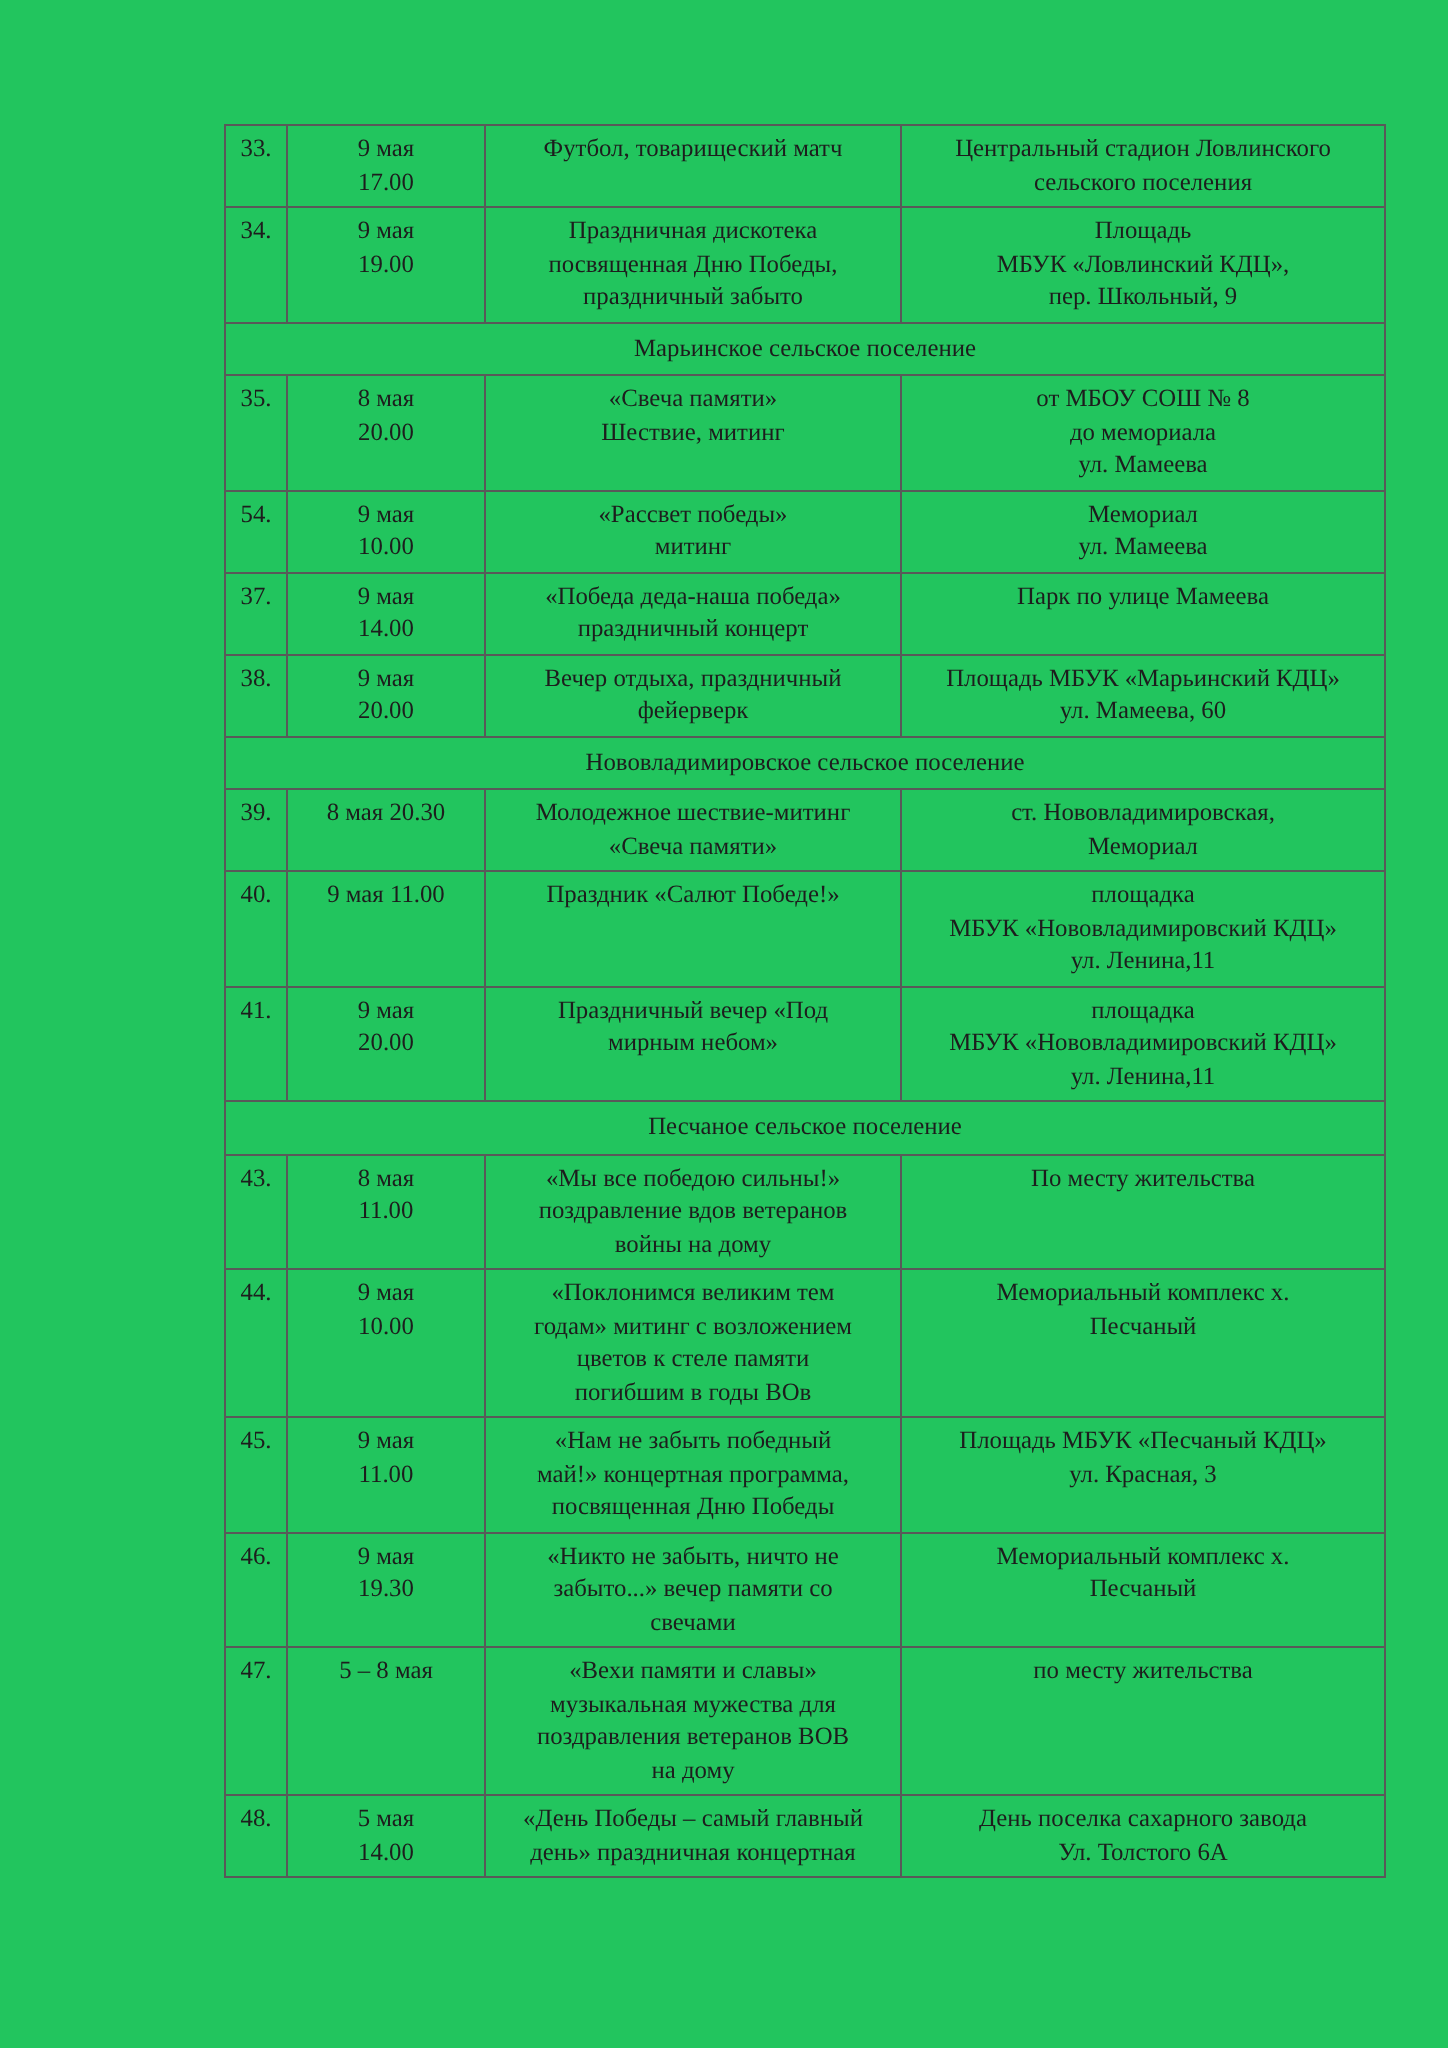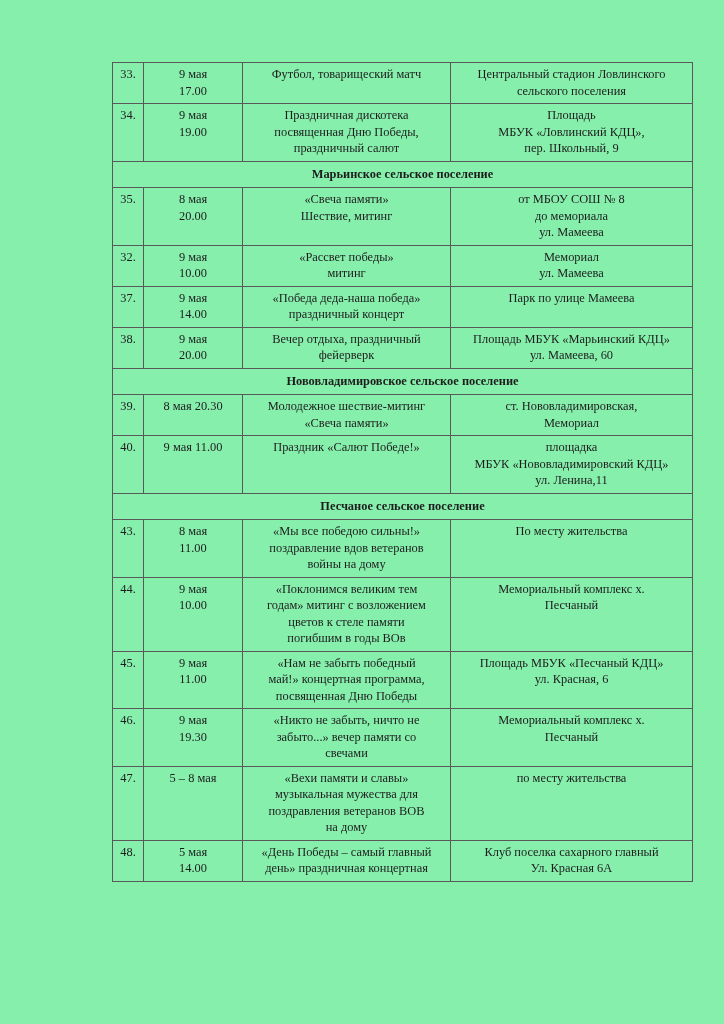--- a/index.html
+++ b/index.html
@@ -11,21 +11,21 @@
     width: 724px;
     height: 1024px;
     overflow: hidden;
     font-family: "Liberation Serif", "DejaVu Serif", serif;
     color: #1d1d1d;
   }
   .page {
     position: relative;
     width: 724px;
     height: 1024px;
-    background: #86efac;
+    background: #22c55e;
     box-sizing: border-box;
   }
   .sheet {
     position: absolute;
     left: 112px;
     top: 62px;
     width: 580px;
   }
   table.schedule {
     width: 580px;
@@ -54,21 +54,21 @@
     text-align: center;
   }
   td.event {
     text-align: center;
     margin-top: 43px;
   }
   td.place {
     text-align: center;
   }
   tr.section-row td {
-    font-weight: bold;
+    font-weight: normal;
     padding-top: 4px;
     padding-bottom: 5px;
     font-size: 12.4px;
   }
   .line { display: block; }
 </style>
 </head>
 <body>
 
 <div class="page">
@@ -97,21 +97,21 @@
           </tr>
           <tr>
             <td class="num">34.</td>
             <td class="date">
               <span class="line">9 мая</span>
               <span class="line">19.00</span>
             </td>
             <td class="event">
               <span class="line">Праздничная дискотека</span>
               <span class="line">посвященная Дню Победы,</span>
-              <span class="line">праздничный салют</span>
+              <span class="line">праздничный забыто</span>
             </td>
             <td class="place">
               <span class="line">Площадь</span>
               <span class="line">МБУК «Ловлинский КДЦ»,</span>
               <span class="line">пер. Школьный, 9</span>
             </td>
           </tr>
           <tr class="section-row">
             <td colspan="4">Марьинское сельское поселение</td>
           </tr>
@@ -125,21 +125,21 @@
               <span class="line">«Свеча памяти»</span>
               <span class="line">Шествие, митинг</span>
             </td>
             <td class="place">
               <span class="line">от МБОУ СОШ № 8</span>
               <span class="line">до мемориала</span>
               <span class="line">ул. Мамеева</span>
             </td>
           </tr>
           <tr>
-            <td class="num">32.</td>
+            <td class="num">54.</td>
             <td class="date">
               <span class="line">9 мая</span>
               <span class="line">10.00</span>
             </td>
             <td class="event">
               <span class="line">«Рассвет победы»</span>
               <span class="line">митинг</span>
             </td>
             <td class="place">
               <span class="line">Мемориал</span>
@@ -192,20 +192,36 @@
               <span class="line">Мемориал</span>
             </td>
           </tr>
           <tr>
             <td class="num">40.</td>
             <td class="date">
               <span class="line">9 мая 11.00</span>
             </td>
             <td class="event">
               <span class="line">Праздник «Салют Победе!»</span>
+            </td>
+            <td class="place">
+              <span class="line">площадка</span>
+              <span class="line">МБУК «Нововладимировский КДЦ»</span>
+              <span class="line">ул. Ленина,11</span>
+            </td>
+          </tr>
+          <tr>
+            <td class="num">41.</td>
+            <td class="date">
+              <span class="line">9 мая</span>
+              <span class="line">20.00</span>
+            </td>
+            <td class="event">
+              <span class="line">Праздничный вечер «Под</span>
+              <span class="line">мирным небом»</span>
             </td>
             <td class="place">
               <span class="line">площадка</span>
               <span class="line">МБУК «Нововладимировский КДЦ»</span>
               <span class="line">ул. Ленина,11</span>
             </td>
           </tr>
           <tr class="section-row">
             <td colspan="4">Песчаное сельское поселение</td>
           </tr>
@@ -247,21 +263,21 @@
               <span class="line">9 мая</span>
               <span class="line">11.00</span>
             </td>
             <td class="event">
               <span class="line">«Нам не забыть победный</span>
               <span class="line">май!» концертная программа,</span>
               <span class="line">посвященная Дню Победы</span>
             </td>
             <td class="place">
               <span class="line">Площадь МБУК «Песчаный КДЦ»</span>
-              <span class="line">ул. Красная, 6</span>
+              <span class="line">ул. Красная, 3</span>
             </td>
           </tr>
           <tr>
             <td class="num">46.</td>
             <td class="date">
               <span class="line">9 мая</span>
               <span class="line">19.30</span>
             </td>
             <td class="event">
               <span class="line">«Никто не забыть, ничто не</span>
@@ -292,20 +308,20 @@
             <td class="num">48.</td>
             <td class="date">
               <span class="line">5 мая</span>
               <span class="line">14.00</span>
             </td>
             <td class="event">
               <span class="line">«День Победы – самый главный</span>
               <span class="line">день» праздничная концертная</span>
             </td>
             <td class="place">
-              <span class="line">Клуб поселка сахарного главный</span>
-              <span class="line">Ул. Красная 6А</span>
+              <span class="line">День поселка сахарного завода</span>
+              <span class="line">Ул. Толстого 6А</span>
             </td>
           </tr>
         </tbody>
     </table>
   </div>
 </div>
 
 </body></html>

